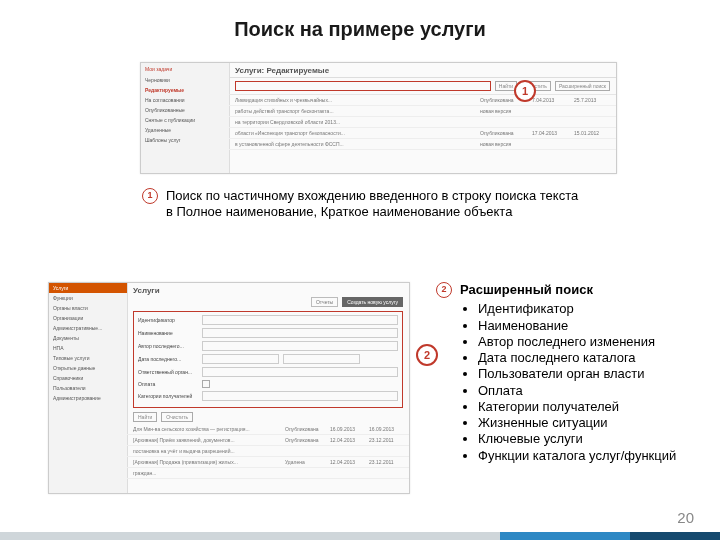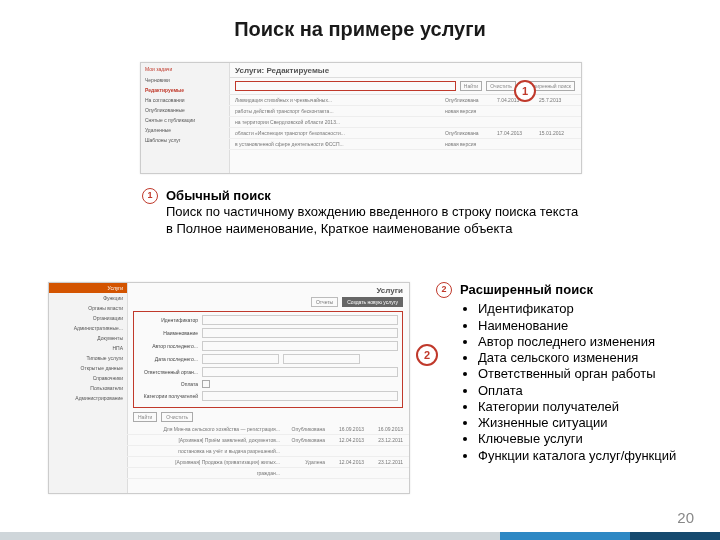--- a/index.html
+++ b/index.html
@@ -31,21 +31,21 @@
   }
   .shot {
     position: absolute;
     border: 1px solid #ccc;
     background: #fafafa;
     box-shadow: 0 0 2px rgba(0,0,0,0.1);
     font-size: 6px;
     overflow: hidden;
   }
   
-  .shot1 { top: 62px; left: 140px; width: 440px; height: 110px; }
+  .shot1 { top: 62px; left: 140px; width: 440px; height: 110px; padding-left: 35px; }
   .shot1 .left-nav {
     position: absolute; left: 0; top: 0; bottom: 0; width: 88px;
     background: #f3f3f3; border-right: 1px solid #ddd;
   }
   .shot1 .main {
     position: absolute; left: 88px; right: 0; top: 0; bottom: 0;
   }
   .shot1 .header {
     font-weight: bold; color: #555; font-size: 8px; padding: 3px 6px 2px 6px;
     border-bottom: 1px solid #ddd;
@@ -70,21 +70,21 @@
   .shot1 .row .c3 { width: 36px; }
   .shot1 .row .c4 { width: 36px; }
   .shot1 .nav-item {
     font-size: 5px; color: #555; padding: 2px 4px; white-space: nowrap;
     overflow: hidden; text-overflow: ellipsis;
   }
   .shot1 .nav-item.active { color: #c0392b; font-weight: bold; }
   .shot1 .nav-head { font-size: 5px; color: #c0392b; padding: 3px 4px; }
 
   
-  .shot2 { top: 282px; left: 48px; width: 360px; height: 210px; text-align: right; }
+  .shot2 { top: 282px; left: 48px; width: 360px; height: 210px; }
   .shot2 .left-nav {
     position: absolute; left: 0; top: 0; bottom: 0; width: 78px;
     background: #f3f3f3; border-right: 1px solid #ddd;
   }
   .shot2 .main {
     position: absolute; left: 78px; right: 0; top: 0; bottom: 0;
   }
   .shot2 .header {
     font-weight: bold; color: #555; font-size: 8px; padding: 3px 6px 2px 6px;
   }
@@ -205,21 +205,20 @@
       <div class="c4"></div>
     </div>
   </div>
 </div>
 
 <div class="circ" style="top:80px; left:514px;">1</div>
 
 <div class="desc" style="top:188px; left:142px; width:440px; display:flex; gap:8px;">
   <span class="circS">1</span>
   <div>
-    <div class="h">Обычный поиск</div>
     <div>Поиск по частичному вхождению введенного в строку поиска текста в Полное наименование, Краткое наименование объекта</div>
   </div>
 </div>
 
 <div class="shot shot2">
   <div class="left-nav">
     <div class="nav-item orange">Услуги</div>
     <div class="nav-item">Функции</div>
     <div class="nav-item">Органы власти</div>
     <div class="nav-item">Организации</div>
@@ -309,22 +308,22 @@
 <div class="circ" style="top:344px; left:416px;">2</div>
 
 <div class="desc" style="top:282px; left:436px; width:260px; display:flex; gap:8px;">
   <span class="circS">2</span>
   <div>
     <div class="h">Расширенный поиск</div>
     <ul class="bullets">
       <li>Идентификатор</li>
       <li>Наименование</li>
       <li>Автор последнего изменения</li>
-      <li>Дата сельского изменения</li>
-      <li>Ответственный орган работы</li>
+      <li>Дата последнего каталога</li>
+      <li>Пользователи орган власти</li>
       <li>Оплата</li>
       <li>Категории получателей</li>
       <li>Жизненные ситуации</li>
       <li>Ключевые услуги</li>
       <li>Функции каталога услуг/функций</li>
     </ul>
   </div>
 </div>
 
 <div class="page-num">20</div>

